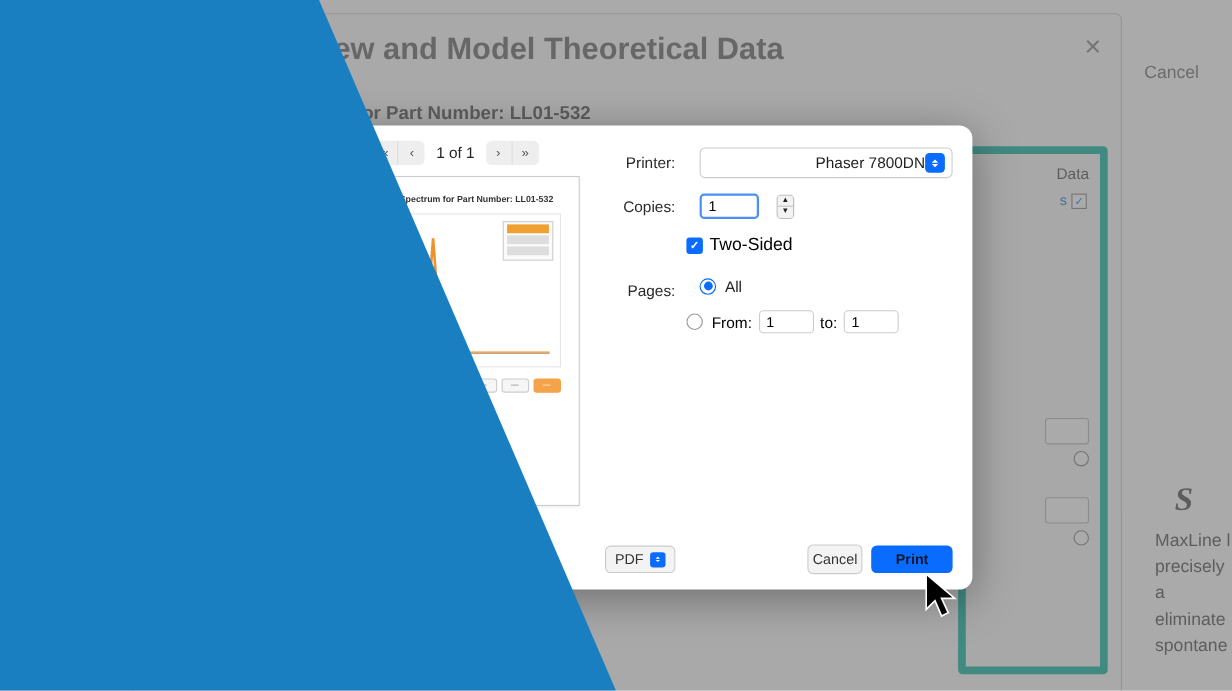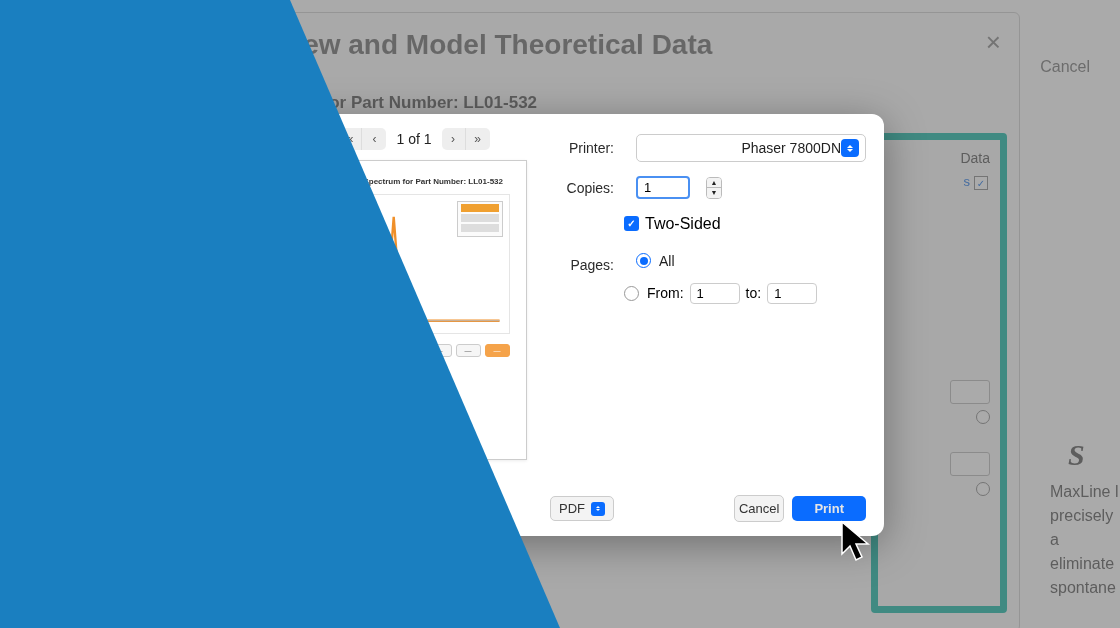--- a/index.html
+++ b/index.html
@@ -241,21 +241,21 @@
     .pdf-btn .mini-arrows {
       width:14px;height:14px;background:#0a6cff;border-radius:3px;display:flex;flex-direction:column;align-items:center;justify-content:center;
     }
     .pdf-btn .mini-arrows::before { content:"";border:2.5px solid transparent;border-bottom-color:#fff; }
     .pdf-btn .mini-arrows::after  { content:"";border:2.5px solid transparent;border-top-color:#fff;margin-top:1px; }
     .pd-footer .spacer { flex:1; }
     .cancel-btn {
       background:#f3f3f3;border:1px solid #ccc;border-radius:5px;padding:5px 4px;font-size:13px;color:#333;margin-right:8px;margin-left:18px;
     }
     .print-btn {
-      background:#0a6cff;border-radius:5px;padding:5px 22px;font-size:13px;color:#e5e5e5;font-weight:600;
+      background:#0a6cff;border-radius:5px;padding:5px 22px;font-size:13px;color:#0f172a;font-weight:600;
     }
     
     .cursor {
       position:absolute;
       left: 840px;
       top: 520px;
       z-index: 40;
     }
     
     .blue-tri {

